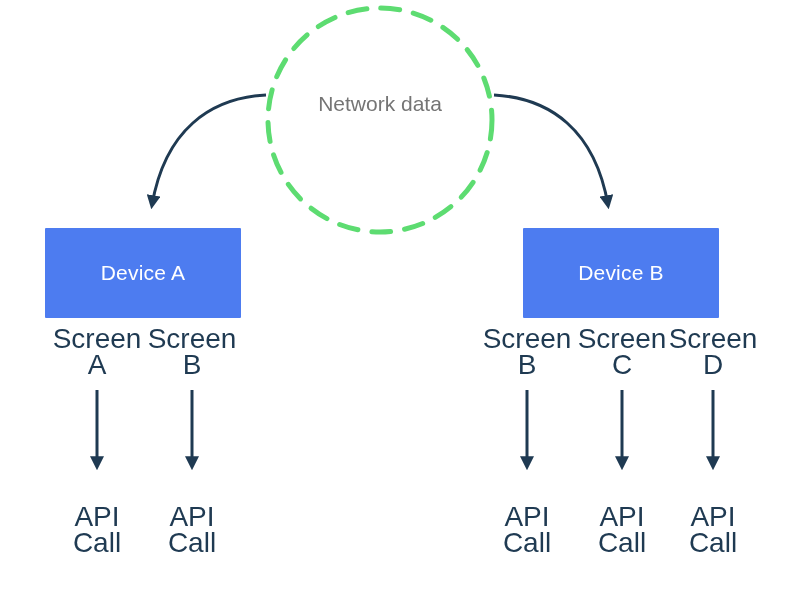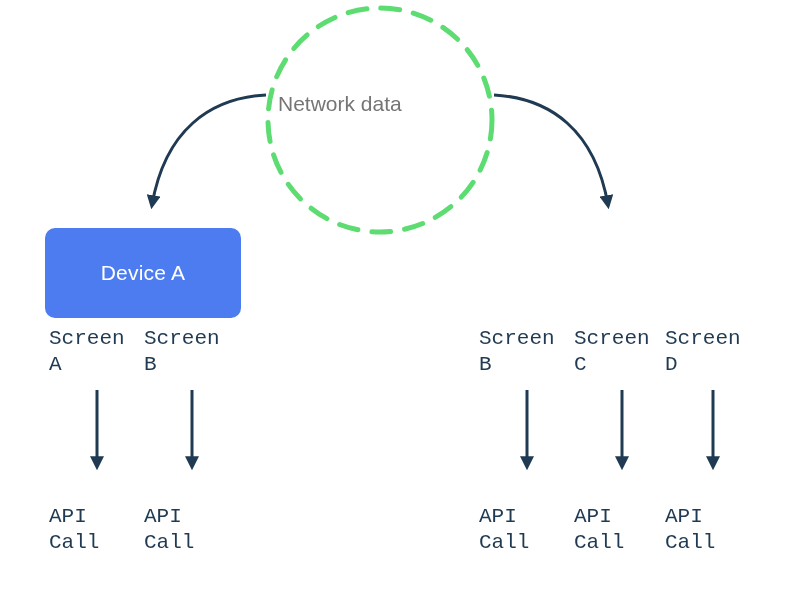--- a/index.html
+++ b/index.html
@@ -14,33 +14,33 @@
   html,body{margin:0;padding:0;background:var(--background);}
   .canvas{
     position:relative;width:812px;height:590px;background:var(--background);
     font-family:"Liberation Sans",sans-serif;overflow:hidden;
   }
   .connectors{position:absolute;left:0;top:0;}
   .source-circle{fill:none;stroke:var(--source-circle);stroke-width:5;stroke-dasharray:19 14;stroke-linecap:round;}
   .connector{fill:none;stroke:var(--arrow);stroke-width:3;}
   .arrowhead{fill:var(--arrow);}
   .source-label{
-    position:absolute;left:278px;top:90px;width:204px;
+    position:absolute;left:278px;top:90px;width:204px;text-align:center;
     font-size:21px;line-height:28px;color:var(--source-text);
   }
   .device{
     position:absolute;top:228px;width:196px;height:90px;background:var(--device-fill);
-    color:var(--device-text);border-radius:10px;display:flex;align-items:center;justify-content:center;
+    color:var(--device-text);border-radius:1px;display:flex;align-items:center;justify-content:center;
     font-size:21px;font-weight:500;letter-spacing:.2px;
   }
   .device-a{left:45px;}
   .device-b{left:523px;}
   .flow{
-    position:absolute;width:96px;color:var(--flow-text);
-    font-size:21px;line-height:26px;font-family:Liberation Mono, monospace;
+    position:absolute;width:96px;text-align:center;color:var(--flow-text);
+    font-size:28px;line-height:26px;
   }
   .screen{top:326px;}
   .api{top:504px;}
   .col-a1{left:49px;}
   .col-a2{left:144px;}
   .col-b1{left:479px;}
   .col-b2{left:574px;}
   .col-b3{left:665px;}
 </style>
 </head>
@@ -66,20 +66,23 @@
     <line class="connector" x1="622" y1="390" x2="622" y2="466" marker-end="url(#arrowhead)"></line>
     <line class="connector" x1="713" y1="390" x2="713" y2="466" marker-end="url(#arrowhead)"></line>
   </svg>
 
   <div class="source-label">
     <div>Network data</div>
   </div>
 
   <div class="device device-a">
     <span>Device A</span>
+  </div>
+  <div class="device device-b">
+    <span>Device B</span>
   </div>
 
   <div class="flow screen col-a1">
     <div>Screen</div>
     <div>A</div>
   </div>
   <div class="flow screen col-a2">
     <div>Screen</div>
     <div>B</div>
   </div>

